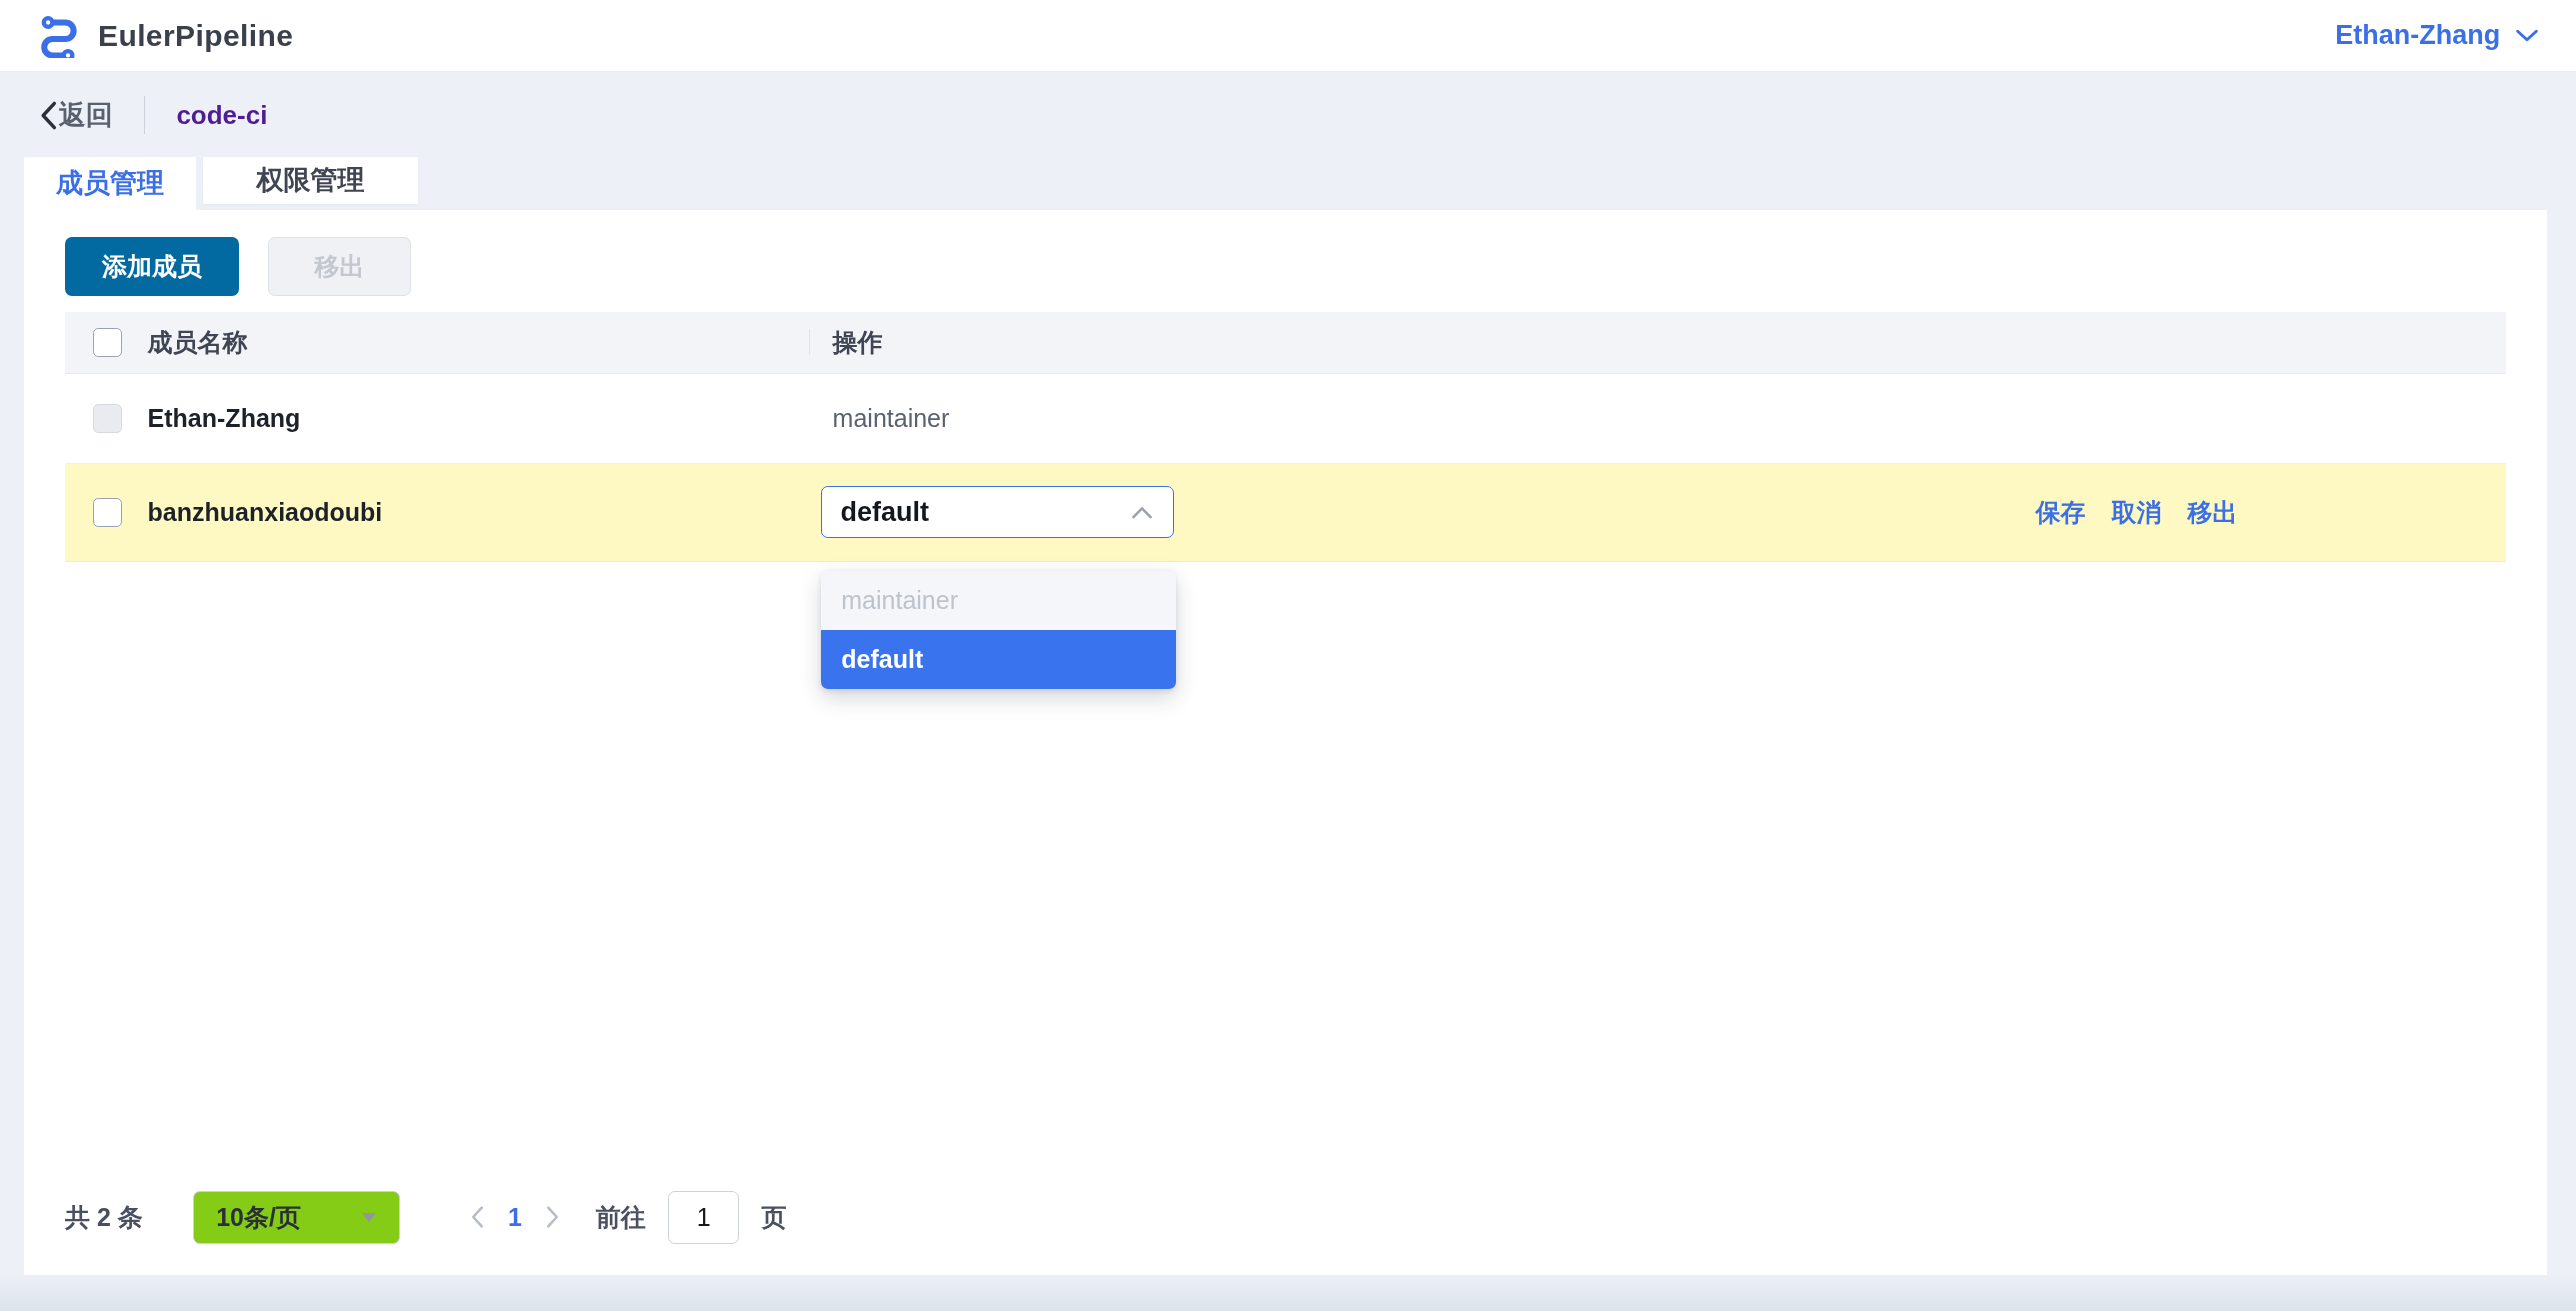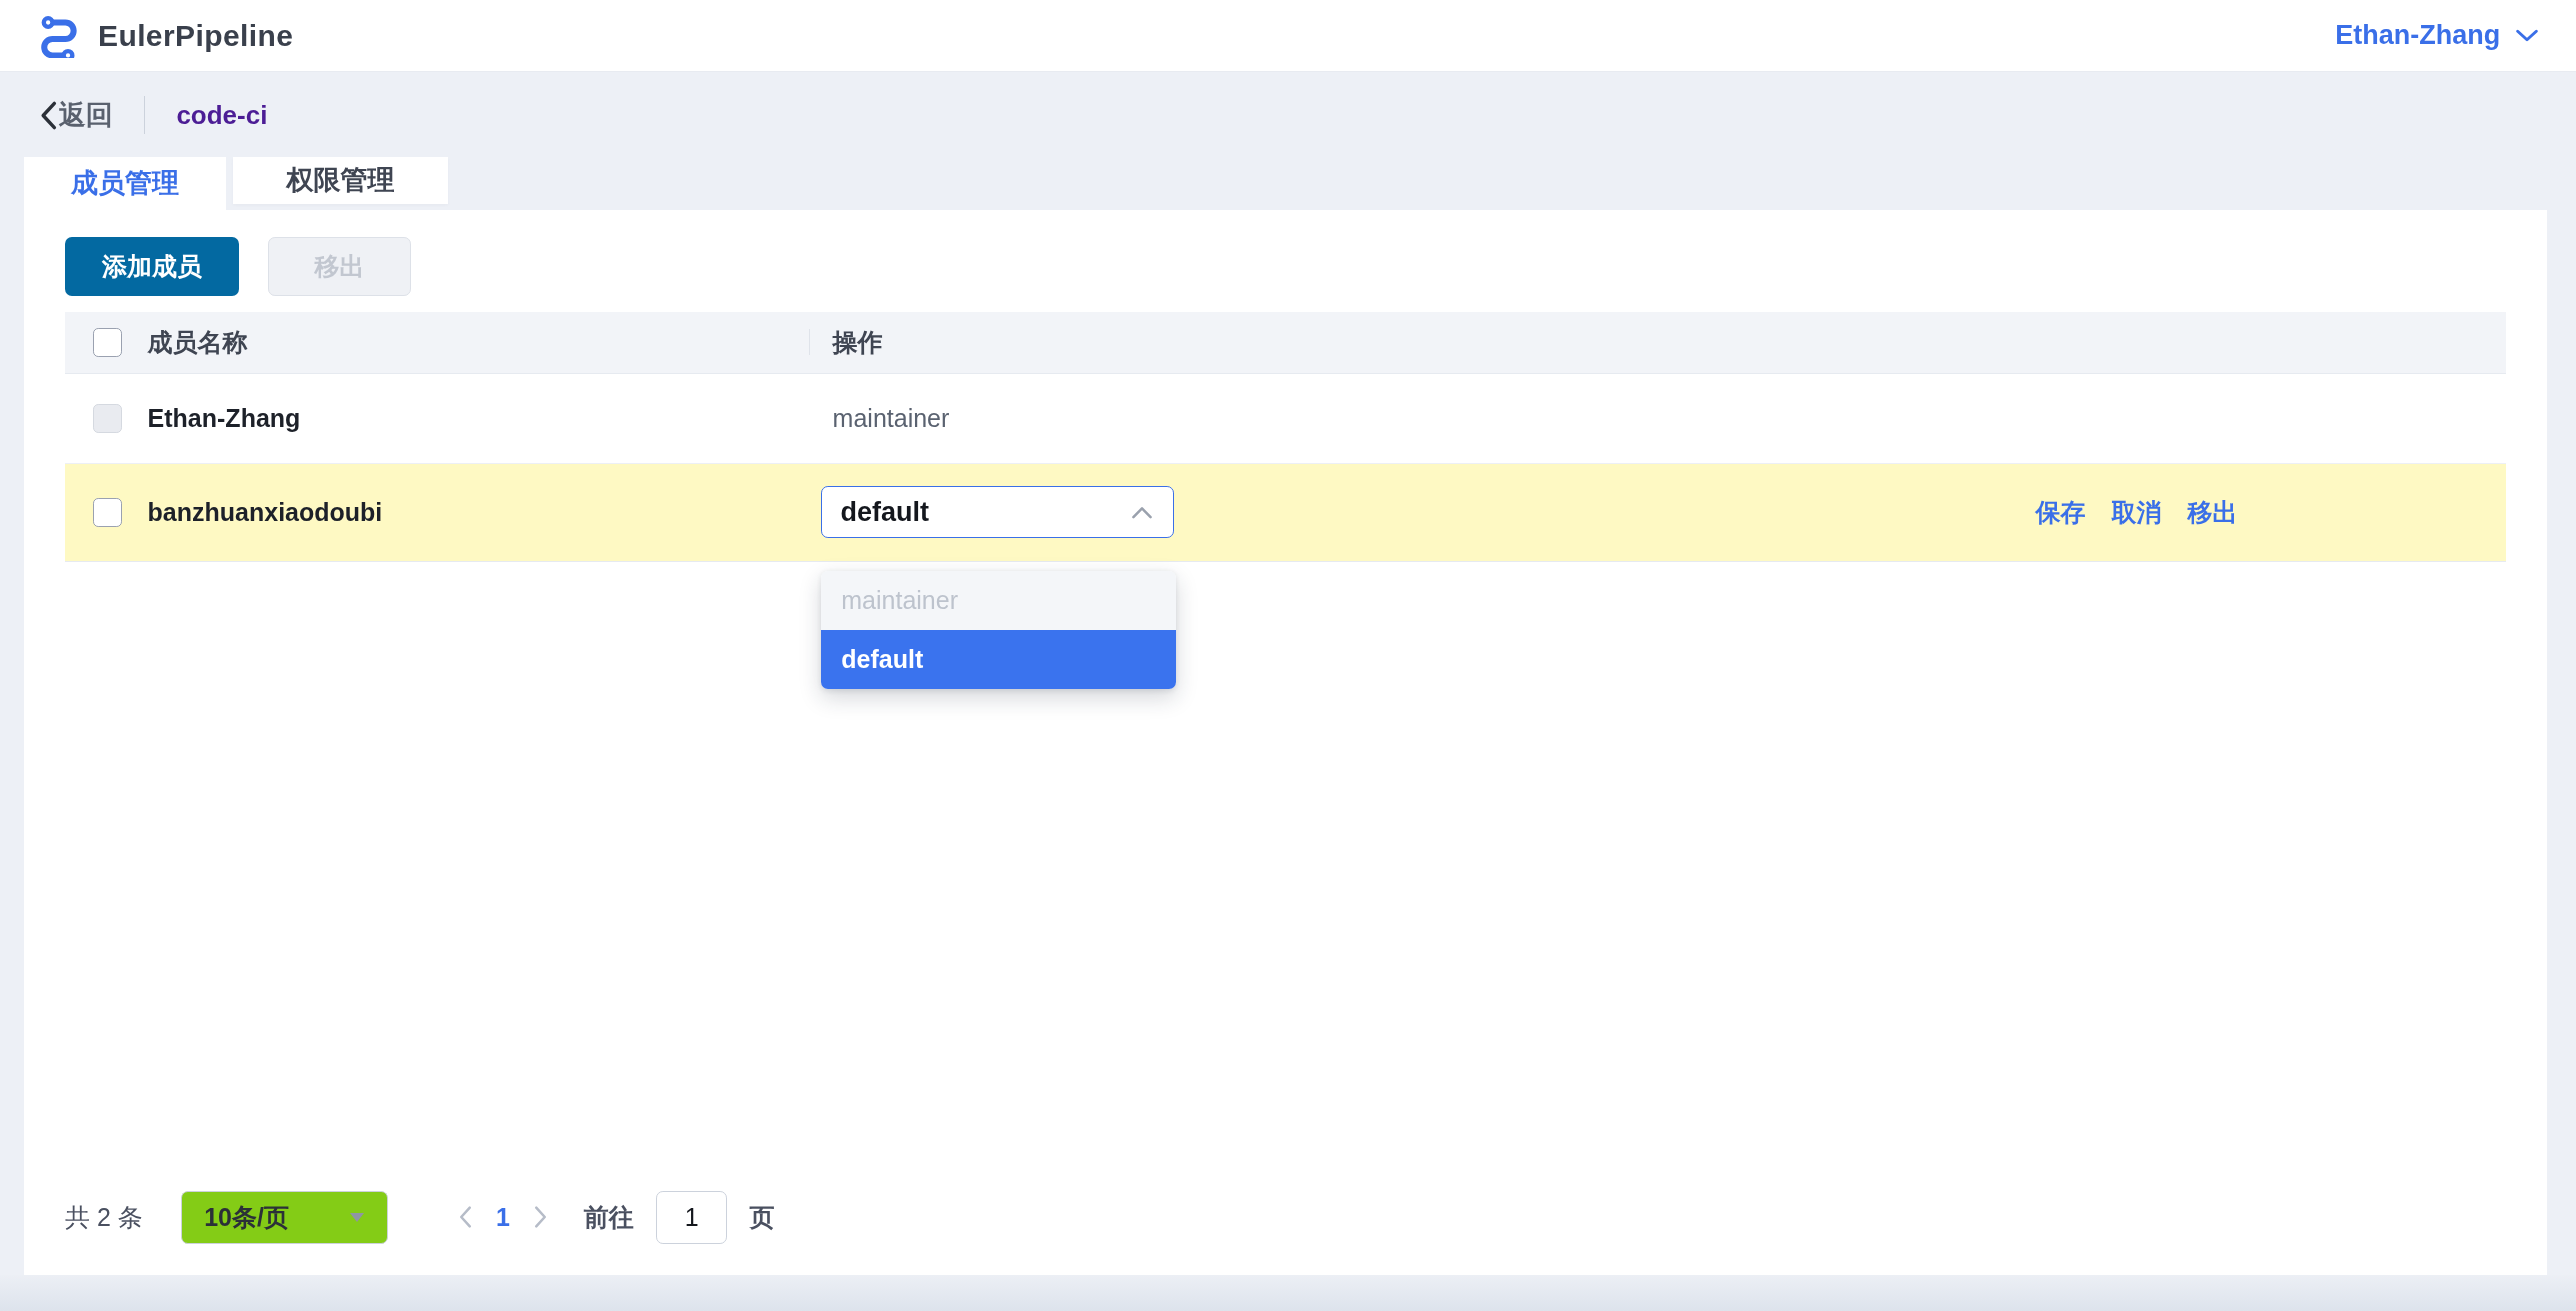--- a/index.html
+++ b/index.html
@@ -26,21 +26,21 @@
   .breadcrumb-row { display:flex; align-items:center; margin:20.7px 36px 0 38px; height:45px; }
   .back-group { display:flex; align-items:center; cursor:pointer; }
   .back-label { font-size:27px; color:#5a616e; font-weight:600; }
   .crumb-divider { width:1.7px; height:38px; background:#ccd2dc; margin:0 31px; }
   .page-title { font-size:26px; font-weight:700; color:#4c1d95; }
 
   
   .content-wrap { margin:0 29px 0 24px; position:relative; }
   .tabs { display:flex; align-items:flex-start; margin-top:19px; height:53px; }
   .tab { background:#fff; text-align:center; font-size:27px; cursor:pointer; }
-  .tab.active { width:202px; height:53px; line-height:53px; color:#3a6fe8; font-weight:700; }
+  .tab.active { width:172px; height:53px; line-height:53px; color:#3a6fe8; font-weight:700; }
   .tab.inactive { width:215px; height:47px; line-height:47px; color:#3f4552; font-weight:700;
                   margin-left:6.9px; box-shadow:0 1.7px 3.4px rgba(40,50,70,.04); }
 
   .panel { background:#fff; height:1081px; position:relative; padding:27.6px 41px 0; }
 
   
   .toolbar { display:flex; align-items:center; }
   .btn { height:59px; border-radius:6.9px; font-size:25px; font-weight:700;
          display:inline-flex; align-items:center; justify-content:center; cursor:pointer; border:none; }
   .btn-primary { background:#0369a1; color:#fff; padding:0 37px; }
@@ -79,21 +79,21 @@
   .opt-disabled { background:#f4f6f9; color:#bdc3cd; cursor:not-allowed; }
   .opt-selected { background:#3a73ee; color:#fff; font-weight:700; }
 
   
   .row-actions { display:flex; gap:26px; }
   .action-link { color:#3a6fe8; font-size:25px; font-weight:600; cursor:pointer; }
 
   
   .pagination { position:absolute; bottom:47px; left:41px; display:flex; align-items:center;
                 font-size:25px; color:#4a5060; }
-  .total-label { font-weight:400; margin-right:38px; }
+  .total-label { font-weight:700; margin-right:50px; }
   .page-size-select { width:207px; height:53px; border:1.7px solid #ccd2dc; border-radius:6.9px; background:#84cc16;
                       display:flex; align-items:center; justify-content:space-between; padding:0 22.4px;
                       cursor:pointer; margin-right:57px; }
   .page-size-label { font-size:25px; font-weight:600; color:#2b3038; }
   .caret-down { width:0; height:0; border-left:7.8px solid transparent; border-right:7.8px solid transparent;
                 border-top:9.5px solid #8f96a3; }
   .pager-chevron { color:#b6bcc8; font-size:26px; padding:0 12px; cursor:pointer; display:inline-flex; }
   .current-page { color:#3a6fe8; font-weight:700; padding:0 10.3px; cursor:pointer; }
   .goto-label { margin-left:22.4px; font-weight:600; }
   .goto-input { width:71px; height:53px; border:1.7px solid #ccd2dc; border-radius:6.9px; text-align:center;

